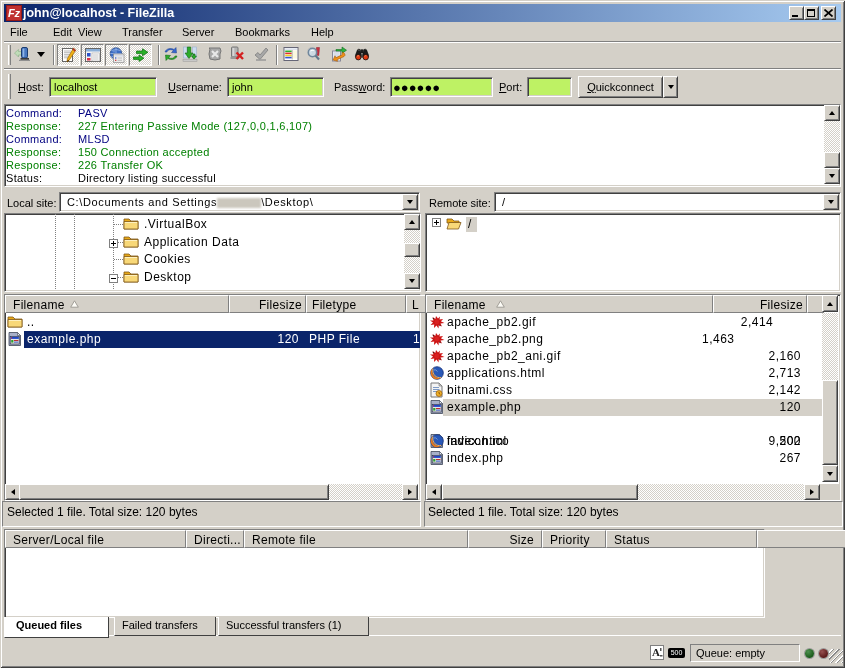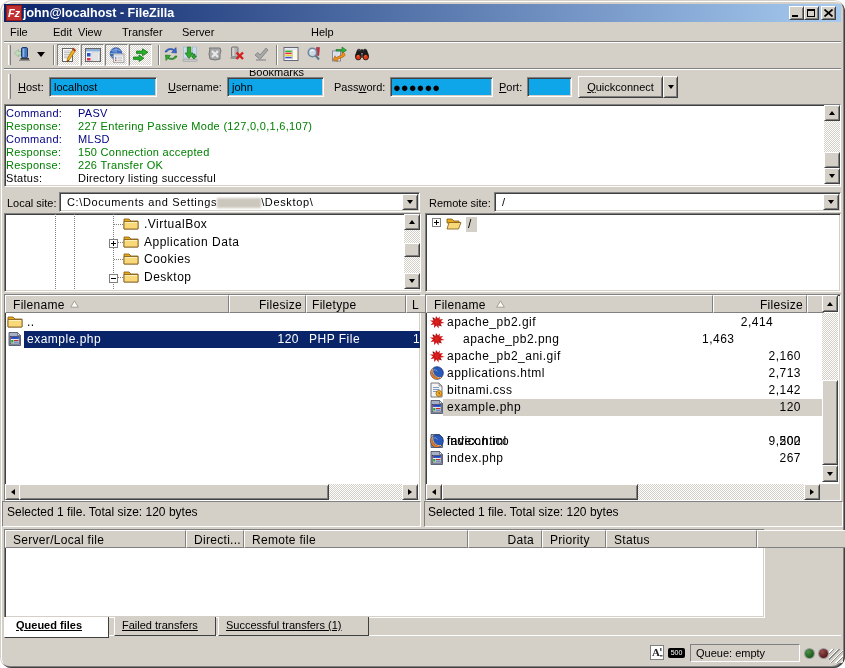--- a/index.html
+++ b/index.html
@@ -1,19 +1,19 @@
 <!DOCTYPE html>
 <html><head>
 <meta charset="utf-8">
 <style>
 * { margin:0; padding:0; box-sizing:border-box; }
 html,body { width:845px; height:668px; overflow:hidden; }
 body { font-family:"Liberation Sans",sans-serif; font-size:11px; color:#000; }
 #win { position:absolute; left:0; top:0; width:845px; height:668px; background:#d4d0c8;
-  box-shadow: inset 1px 1px 0 #d4d0c8, inset -1px -1px 0 #404040, inset 2px 2px 0 #fff, inset -2px -2px 0 #808080; border-radius: 12px; }
+  box-shadow: inset 1px 1px 0 #d4d0c8, inset -1px -1px 0 #404040, inset 2px 2px 0 #fff, inset -2px -2px 0 #808080; }
 .abs { position:absolute; }
 .sunken { border:1px solid; border-color:#808080 #fff #fff #808080; box-shadow: inset 1px 1px 0 #404040, inset -1px -1px 0 #d4d0c8; }
 .raised { border:1px solid; border-color:#fff #404040 #404040 #fff; box-shadow: inset 1px 1px 0 #d4d0c8, inset -1px -1px 0 #808080; background:#d4d0c8; }
 .dither { background-image: repeating-conic-gradient(#ffffff 0% 25%, #d4d0c8 0% 50%); background-size:2px 2px; }
 .etch { height:2px; background:linear-gradient(#808080 50%, #fff 50%); }
 .grip { width:3px; background:linear-gradient(to right,#fff 33%, #d4d0c8 33%, #d4d0c8 66%, #808080 66%); }
 .tri-up { width:0; height:0; border-left:3.5px solid transparent; border-right:3.5px solid transparent; border-bottom:4px solid #000; }
 .tri-down { width:0; height:0; border-left:3.5px solid transparent; border-right:3.5px solid transparent; border-top:4px solid #000; }
 .tri-left { width:0; height:0; border-top:3.5px solid transparent; border-bottom:3.5px solid transparent; border-right:4px solid #000; }
 .tri-right { width:0; height:0; border-top:3.5px solid transparent; border-bottom:3.5px solid transparent; border-left:4px solid #000; }
@@ -33,41 +33,41 @@
 
 #toolbar { left:4px; top:43px; width:837px; height:25px; }
 .tbtn { position:absolute; top:1px; width:23px; height:22px; }
 .tico { position:absolute; top:3px; width:16px; height:16px; }
 .tsep { position:absolute; top:2px; width:2px; height:20px; background:linear-gradient(to right,#808080 50%, #fff 50%); }
 .toggled { border:1px solid; border-color:#808080 #fff #fff #808080; background-image: repeating-conic-gradient(#ffffff 0% 25%, #d6d2ca 0% 50%); background-size:2px 2px; }
 
 
 #quickbar { left:4px; top:70px; width:837px; height:33px; }
 .qlabel { position:absolute; top:11px; }
-.qfield { position:absolute; top:7px; height:20px; background:#0ea5e9; border:1px solid; border-color:#808080 #fff #fff #808080; box-shadow: inset 1px 1px 0 #404040, inset -1px -1px 0 #d4d0c8; padding:3px 0 0 4px; font-size:11px; }
+.qfield { position:absolute; top:7px; height:20px; background:#bef264; border:1px solid; border-color:#808080 #fff #fff #808080; box-shadow: inset 1px 1px 0 #404040, inset -1px -1px 0 #d4d0c8; padding:3px 0 0 4px; font-size:11px; }
 u { text-decoration:underline; }
 
 
 #log { left:4px; top:104px; width:837px; height:83px; background:#fff; letter-spacing:0.3px; }
 .logline { position:absolute; left:1px; white-space:pre; }
 .loglabel { display:inline-block; width:72px; }
 
 
 .sitelabel { position:absolute; top:197px; }
 .combo { position:absolute; top:192px; height:20px; background:#fff; border:1px solid; border-color:#808080 #fff #fff #808080; box-shadow: inset 1px 1px 0 #404040, inset -1px -1px 0 #d4d0c8; }
 .combo-btn { position:absolute; right:1px; top:1px; width:16px; height:16px; }
 
 
 .whitebox { background:#fff; }
 .hdrcell { position:absolute; top:0; height:18px; border:1px solid; border-color:#fff #808080 #808080 #fff; background:#d4d0c8; padding:2px 0 0 7px; overflow:hidden; white-space:nowrap; font-size:12px; letter-spacing:0.3px; }
 .row { position:absolute; height:17px; line-height:17px; white-space:nowrap; font-size:12px; letter-spacing:0.5px; }
 .fico { position:absolute; top:0px; width:16px; height:16px; }
 
 
-.tab { position:absolute; background:#d4d0c8; border:1px solid; border-color:#d4d0c8 #404040 #404040 #fff; border-top:none; padding:2px 0 16px 9px; height:19px;text-decoration:underline; }
+.tab { position:absolute; background:#d4d0c8; border:1px solid; border-color:#d4d0c8 #404040 #404040 #fff; border-top:none; padding:2px 0 16px 9px; height:19px; }
 #led1 { position:absolute; left:805px; top:649px; width:9px; height:9px; border-radius:50%; background:radial-gradient(circle at 35% 30%, #4e904e, #1a5a1a 70%); box-shadow:0 0 0 1px #9a9a9a; }
 #led2 { position:absolute; left:819px; top:649px; width:9px; height:9px; border-radius:50%; background:radial-gradient(circle at 35% 30%, #965050, #5a1a1a 70%); box-shadow:0 0 0 1px #9a9a9a; }
 </style>
 </head>
 <body>
 <div id="win">
 
   <div class="abs" id="titlebar">
     <div class="abs" id="fzicon">Fz</div>
     <div class="abs" id="title-text">john@localhost - FileZilla</div>
@@ -83,21 +83,21 @@
         </svg>
       </div>
   </div>
 
   <div class="abs" id="menubar">
     <span class="mi" style="left:6px;">File</span>
     <span class="mi" style="left:41px;padding-left:8px;">Edit</span>
     <span class="mi" style="left:74px;">View</span>
     <span class="mi" style="left:118px;">Transfer</span>
     <span class="mi" style="left:178px;">Server</span>
-    <span class="mi" style="left:245px;margin-top:40px;">Bookmarks</span>
+    <span class="mi" style="left:231px;">Bookmarks</span>
     <span class="mi" style="left:307px;">Help</span>
   </div>
   <div class="abs etch" style="left:4px;top:41px;width:837px;"></div>
 
   <div class="abs" id="toolbar">
     <div class="abs grip" style="left:4px;top:2px;height:20px;"></div>
     <div class="abs tico" style="left:10px;"><svg width="16" height="16" viewBox="0 0 16 16">
           <path d="M0.5 7 L4.5 3.5 L4.5 5.5 L7.5 5.5 L7.5 9 L4.5 9 L4.5 11 Z" fill="#c0dcb8" stroke="#88b088" stroke-width="0.6"></path>
           <rect x="7.5" y="1.5" width="6" height="10.5" rx="1.5" fill="#4878c0" stroke="#1c3c70"></rect>
           <rect x="8.7" y="2.5" width="1.6" height="8.5" rx="0.8" fill="#90b4e4"></rect>
@@ -397,21 +397,21 @@
         <span style="position:absolute;left:287px;width:88px;text-align:center;">2,414</span>
       </div>
     <div class="row" style="left:0;top:36px;width:398px;">
         <span class="fico" style="left:3px;"><svg width="16" height="16" viewBox="0 0 16 16">
             <path d="M7 2 L9 4.5 L11 2.5 L10.5 5.5 L14 5 L12 7.5 L15.5 9 L11.5 9.5 L13 12.5 L9.8 11 L9.5 14.5 L7.5 11.5 L5 14 L5.2 10.5 L1.5 11 L4 8.5 L1 6.5 L4.5 6.5 L3.5 3 L6.3 5 Z" fill="#cc1414"></path>
             <circle cx="7.8" cy="8" r="2.4" fill="#d82020"></circle>
             <circle cx="4.5" cy="4.5" r="0.8" fill="#501010"></circle>
             <circle cx="11" cy="11.5" r="0.7" fill="#501010"></circle>
             <circle cx="12.5" cy="6.5" r="0.6" fill="#e86060"></circle>
           </svg></span>
-        <span style="position:absolute;left:37px;">apache_pb2.png</span>
+        <span style="position:absolute;left:21px;">apache_pb2.png</span>
         <span style="position:absolute;left:276px;width:88px;">1,463</span>
       </div>
     <div class="row" style="left:0;top:53px;width:398px;">
         <span class="fico" style="left:3px;"><svg width="16" height="16" viewBox="0 0 16 16">
             <path d="M7 2 L9 4.5 L11 2.5 L10.5 5.5 L14 5 L12 7.5 L15.5 9 L11.5 9.5 L13 12.5 L9.8 11 L9.5 14.5 L7.5 11.5 L5 14 L5.2 10.5 L1.5 11 L4 8.5 L1 6.5 L4.5 6.5 L3.5 3 L6.3 5 Z" fill="#cc1414"></path>
             <circle cx="7.8" cy="8" r="2.4" fill="#d82020"></circle>
             <circle cx="4.5" cy="4.5" r="0.8" fill="#501010"></circle>
             <circle cx="11" cy="11.5" r="0.7" fill="#501010"></circle>
             <circle cx="12.5" cy="6.5" r="0.6" fill="#e86060"></circle>
           </svg></span>
@@ -513,21 +513,21 @@
 
   <div class="abs" style="left:2px;top:501px;width:419px;height:26px;border:1px solid;border-color:#808080 #fff #fff #808080;"></div>
   <div class="abs" style="left:424px;top:501px;width:419px;height:26px;border:1px solid;border-color:#808080 #fff #fff #808080;"></div>
   <div class="abs" style="left:7px;top:505px;font-size:12px;">Selected 1 file. Total size: 120 bytes</div>
   <div class="abs" style="left:428px;top:505px;font-size:12px;">Selected 1 file. Total size: 120 bytes</div>
 
   <div class="abs sunken whitebox" style="left:4px;top:529px;width:761px;height:89px;">
     <div class="hdrcell" style="left:0;width:181px;">Server/Local file</div>
     <div class="hdrcell" style="left:181px;width:58px;">Directi...</div>
     <div class="hdrcell" style="left:239px;width:224px;">Remote file</div>
-    <div class="hdrcell" style="left:463px;width:74px;text-align:right;padding-right:7px;">Data</div>
+    <div class="hdrcell" style="left:463px;width:74px;text-align:right;padding-right:7px;">Size</div>
     <div class="hdrcell" style="left:537px;width:64px;">Priority</div>
     <div class="hdrcell" style="left:601px;width:151px;">Status</div>
     <div class="hdrcell" style="left:752px;width:90px;"></div>
   </div>
   <div class="abs" style="left:4px;top:635px;width:837px;height:1px;background:#fff;"></div>
 
   <div class="tab" style="left:4px;top:617px;width:105px;height:21px;background:#fff;border-color:#fff #404040 #404040 #fff;font-weight:bold;padding-left:11px;">Queued files</div>
   <div class="tab" style="left:114px;top:617px;width:102px;height:19px;padding-left:7px;">Failed transfers</div>
   <div class="tab" style="left:218px;top:617px;width:151px;height:19px;padding-left:7px;">Successful transfers (1)</div>
 

